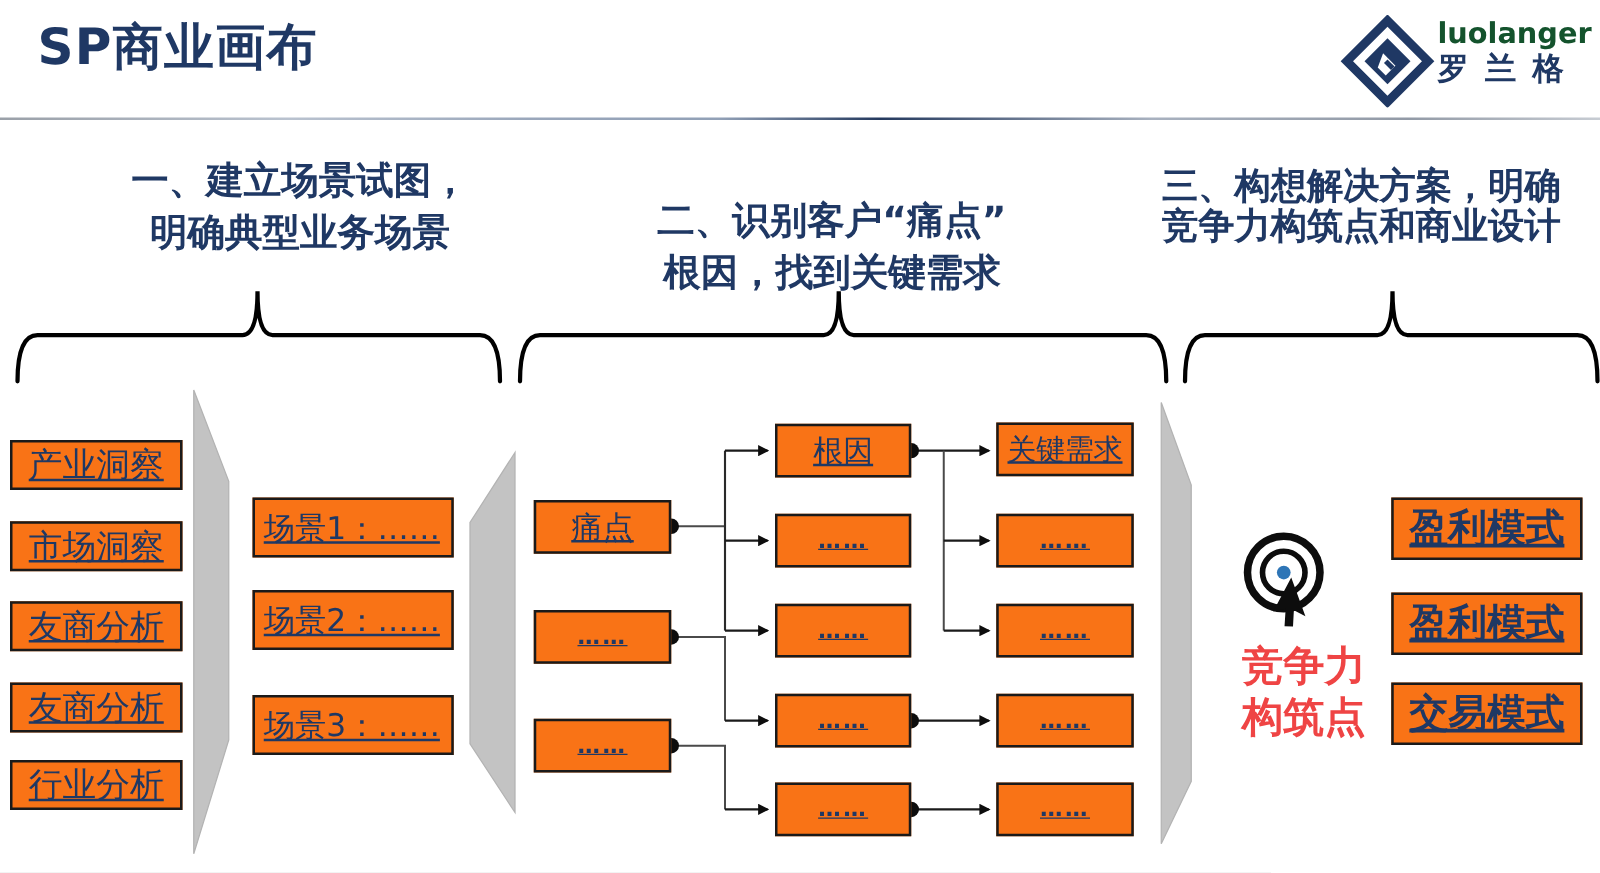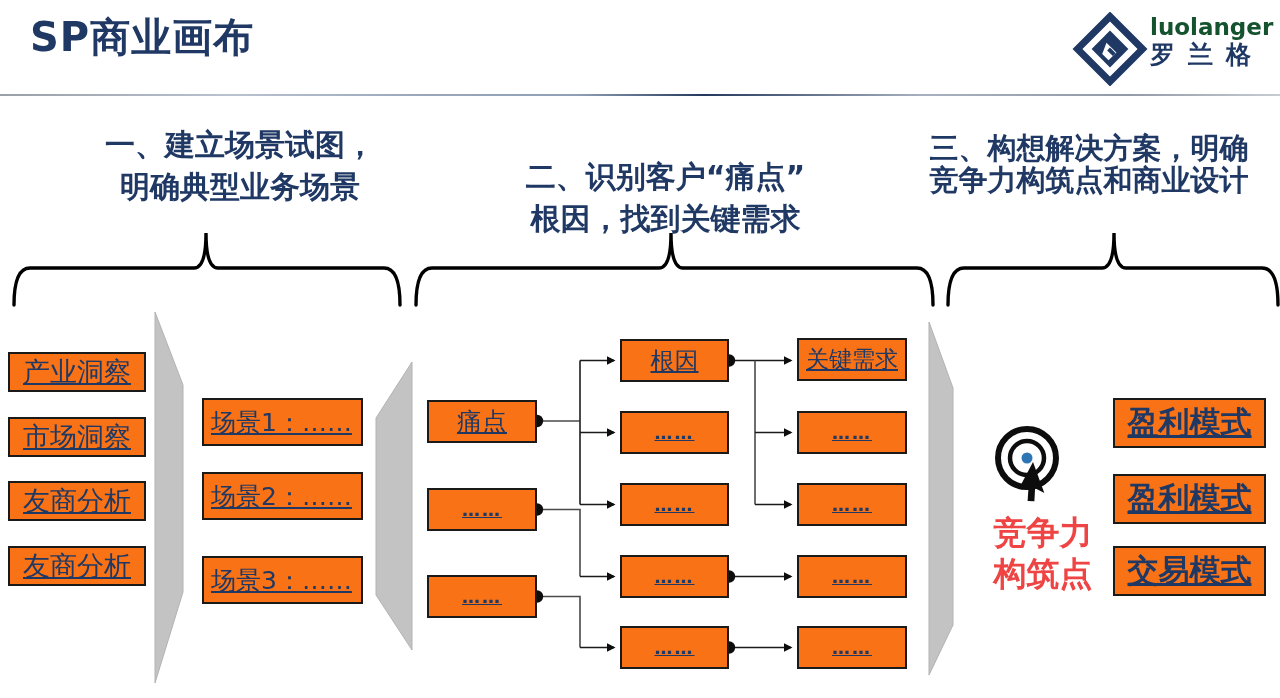--- a/index.html
+++ b/index.html
@@ -126,20 +126,21 @@
   </div>
   <div class="abs sec-header" id="sec3">
     <div>三、构想解决方案，明确</div>
     <div>竞争力构筑点和商业设计</div>
   </div>
 
   <div class="box leftcol" style="top:352px">产业洞察</div>
   <div class="box leftcol" style="top:417px">市场洞察</div>
   <div class="box leftcol" style="top:481px">友商分析</div>
   <div class="box leftcol" style="top:546px">友商分析</div>
+  <div class="box leftcol" style="top:608px">行业分析</div>
 
   <div class="box scen" style="top:398px">场景1：……</div>
   <div class="box scen" style="top:472px">场景2：……</div>
   <div class="box scen" style="top:556px">场景3：……</div>
 
   <div class="box flowL" style="top:400px">痛点</div>
   <div class="box flowL dots" style="top:488px">……</div>
   <div class="box flowL dots" style="top:575px">……</div>
 
   <div class="box flowM" style="top:339px">根因</div>

